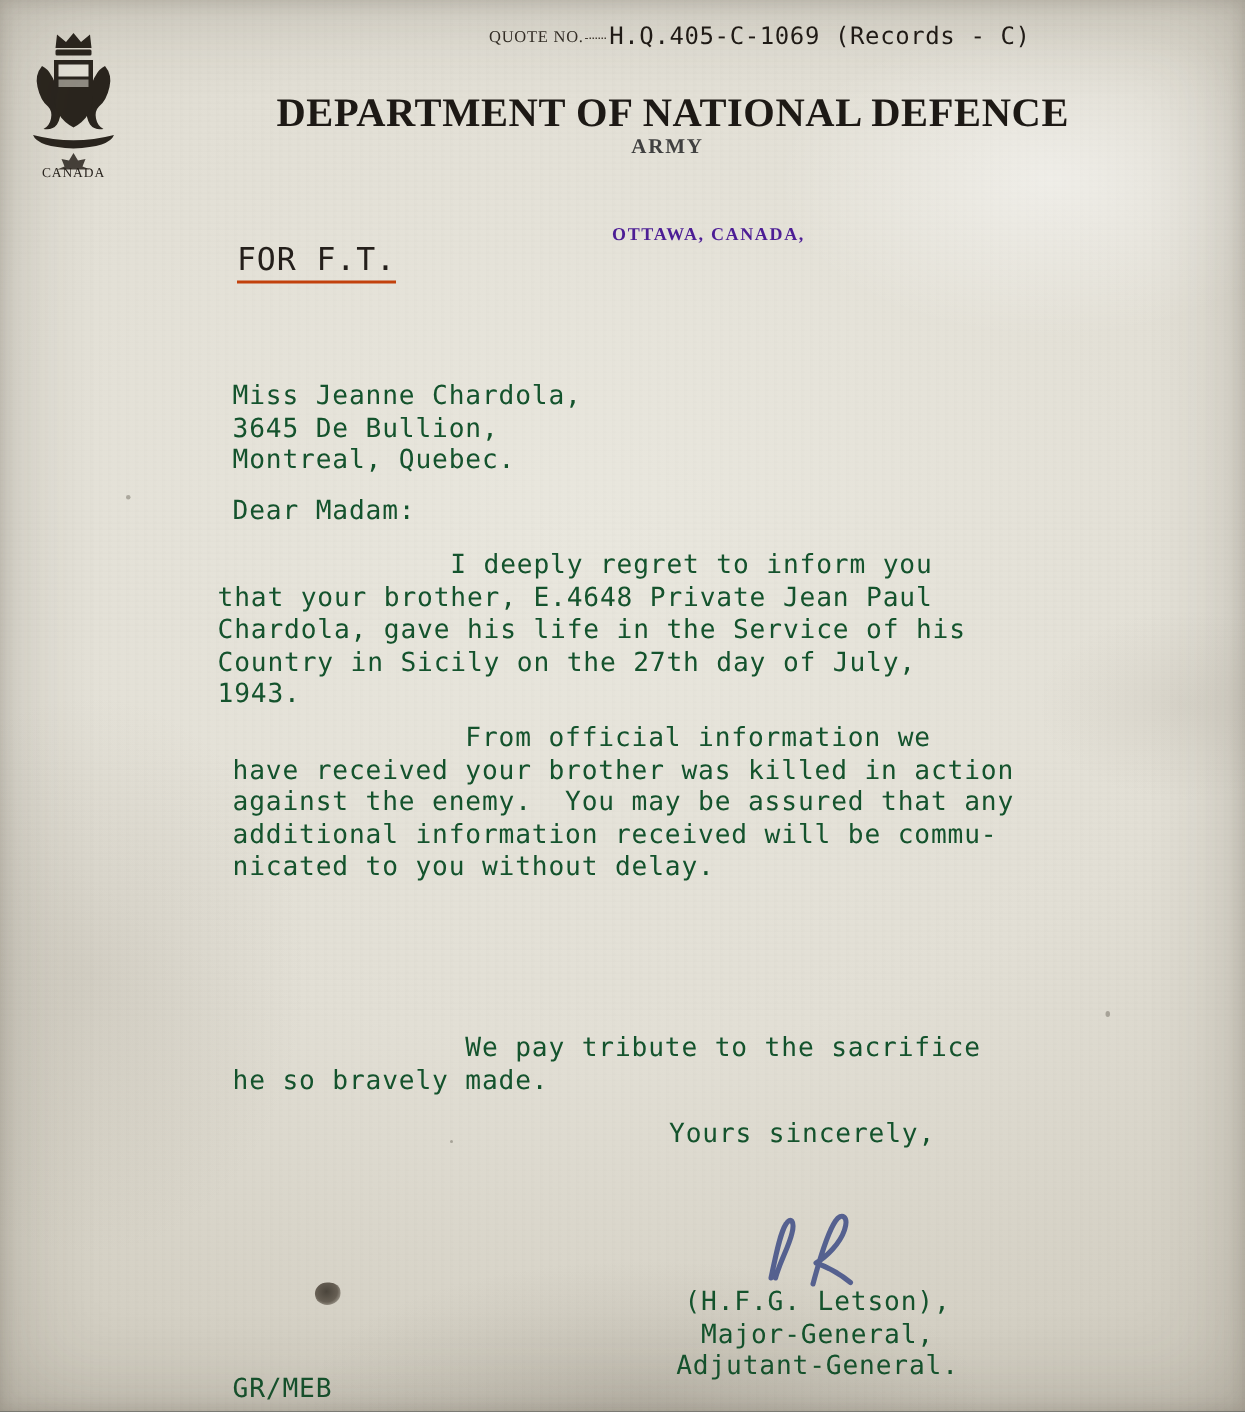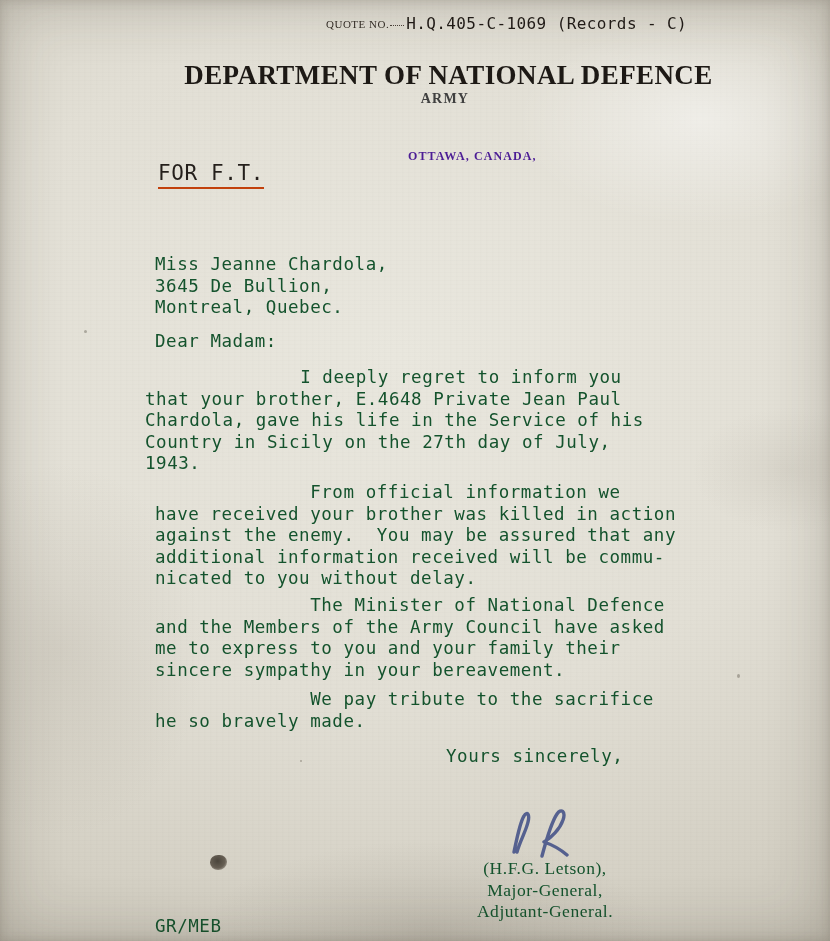--- a/index.html
+++ b/index.html
@@ -174,21 +174,20 @@
   #para1 { left: 145px; top: 367px; }
   #para2 { left: 155px; top: 482px; }
   #para3 { left: 155px; top: 595px; }
   #para4 { left: 155px; top: 689px; }
   #closing { left: 446px; top: 746px; }
   #sig-block {
     left: 430px;
     top: 858px;
     text-align: center;
     width: 230px;
-    font-family: Liberation Serif, serif;
   }
   #initials { left: 155px; top: 916px; }
 
   
   #signature {
     position: absolute;
     left: 508px;
     top: 808px;
     width: 90px;
     height: 62px;
@@ -214,20 +213,42 @@
 </head>
 <body>
 
 <div id="page">
   <div id="paper-base"></div>
   <div id="paper-grain"></div>
   <div id="paper-stains"></div>
 
   <div class="content">
 
+    <div id="crest">
+      <svg width="70" height="95" viewBox="0 0 70 95" aria-hidden="true">
+        <g fill="#2a251e">
+
+          <path d="M35 4 L40 10 L46 5 L47 14 L23 14 L24 5 L30 10 Z"></path>
+          <rect x="23" y="15" width="24" height="4" rx="1"></rect>
+
+          <path d="M14 26 q-5 6 -3 14 q2 9 7 13 q3 3 2 8 q-1 5 -5 7 q6 1 9 -3 q3 -5 2 -11 l-2 -10 q-1 -8 -4 -12 q-2 -4 -6 -6 Z"></path>
+          <path d="M56 26 q5 6 3 14 q-2 9 -7 13 q-3 3 -2 8 q1 5 5 7 q-6 1 -9 -3 q-3 -5 -2 -11 l2 -10 q1 -8 4 -12 q2 -4 6 -6 Z"></path>
+
+          <path d="M22 22 h26 v24 q0 14 -13 21 q-13 -7 -13 -21 Z"></path>
+
+          <path d="M25 25 h20 v8 h-20 Z" fill="#e4e1d7"></path>
+          <path d="M25 35 h20 v5 h-20 Z" fill="#e4e1d7" opacity="0.55"></path>
+
+          <path d="M8 72 q27 7 54 0 q-3 8 -27 9 q-24 -1 -27 -9 Z"></path>
+
+          <path d="M35 84 l3 5 l5 -1 l-2 5 l5 2 l-6 3 l1 4 l-6 -2 l-6 2 l1 -4 l-6 -3 l5 -2 l-2 -5 l5 1 Z" opacity="0.85"></path>
+        </g>
+      </svg>
+      <div id="crest-label">CANADA</div>
+    </div>
 
     <div id="quote-line">
       <span id="quote-label">QUOTE NO.</span><span id="quote-dots"></span><span id="quote-value">H.Q.405-C-1069 (Records - C)</span>
     </div>
 
     <div id="dept-title">DEPARTMENT OF NATIONAL DEFENCE</div>
     <div id="dept-sub">ARMY</div>
     <div id="place-line">OTTAWA, CANADA,</div>
 
     <div id="for-ft">FOR F.T.</div>
@@ -241,24 +262,20 @@
     <div class="tw" id="para1">              I deeply regret to inform you
 that your brother, E.4648 Private Jean Paul
 Chardola, gave his life in the Service of his
 Country in Sicily on the 27th day of July,
 1943.</div>
     <div class="tw" id="para2">              From official information we
 have received your brother was killed in action
 against the enemy.  You may be assured that any
 additional information received will be commu-
 nicated to you without delay.</div>
-    <div class="tw" id="para3">              The Minister of National Defence
-and the Members of the Army Council have asked
-me to express to you and your family their
-sincere sympathy in your bereavement.</div>
     <div class="tw" id="para4">              We pay tribute to the sacrifice
 he so bravely made.</div>
 
     <div class="tw" id="closing">Yours sincerely,</div>
 
     <div id="signature">
       <svg width="90" height="62" viewBox="0 0 90 62" aria-hidden="true">
         <g fill="none" stroke="#3f4d86" stroke-width="3.4" stroke-linecap="round" stroke-linejoin="round" opacity="0.85">
           <path d="M6 44 C9 30, 12 14, 16 8 C19 3, 22 6, 20 14 C18 23, 12 33, 9 44"></path>
           <path d="M34 48 C38 33, 43 15, 49 6 C53 0, 58 3, 55 12 C52 21, 43 30, 36 34 C42 36, 52 41, 59 47"></path>

